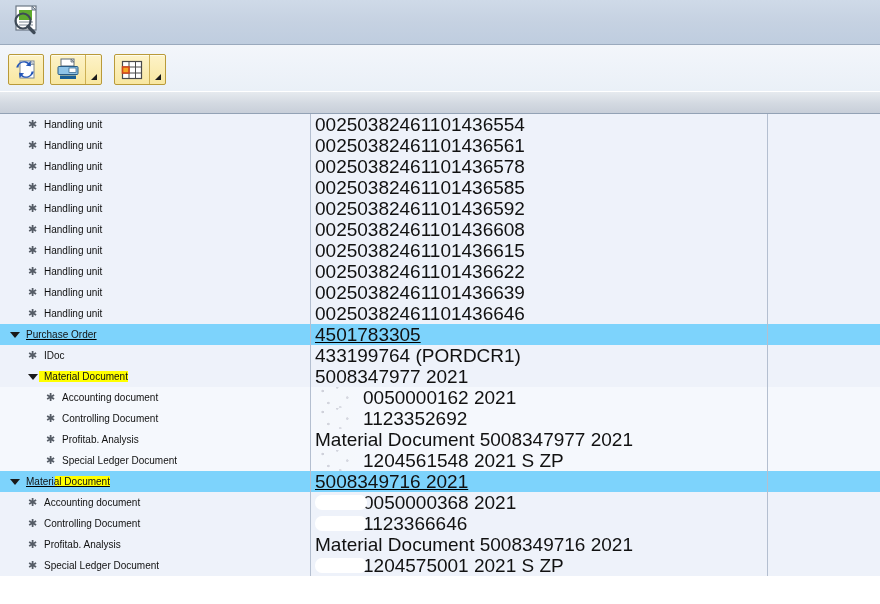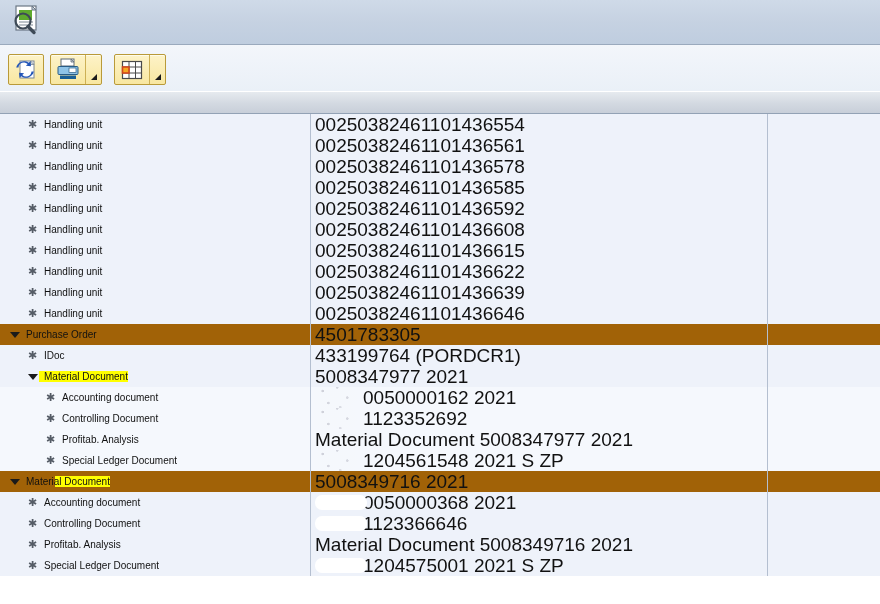--- a/index.html
+++ b/index.html
@@ -119,21 +119,21 @@
     right: 0;
     bottom: 0;
     overflow: hidden;
   }
   .row {
     display: flex;
     height: 21px;
     box-sizing: border-box;
     position: relative;
   }
-  .row.band-a { background: #a16207; }
+  .row.band-a { background: #7dd3fc; text-decoration: underline; }
   .row.band-b { background: #eef2fa; }
   .row.band-c { background: #f5f8fd; }
 
   .cell-tree {
     width: 311px;
     box-sizing: border-box;
     border-right: 1px solid #b4bfd0;
     display: flex;
     align-items: center;
     white-space: nowrap;

